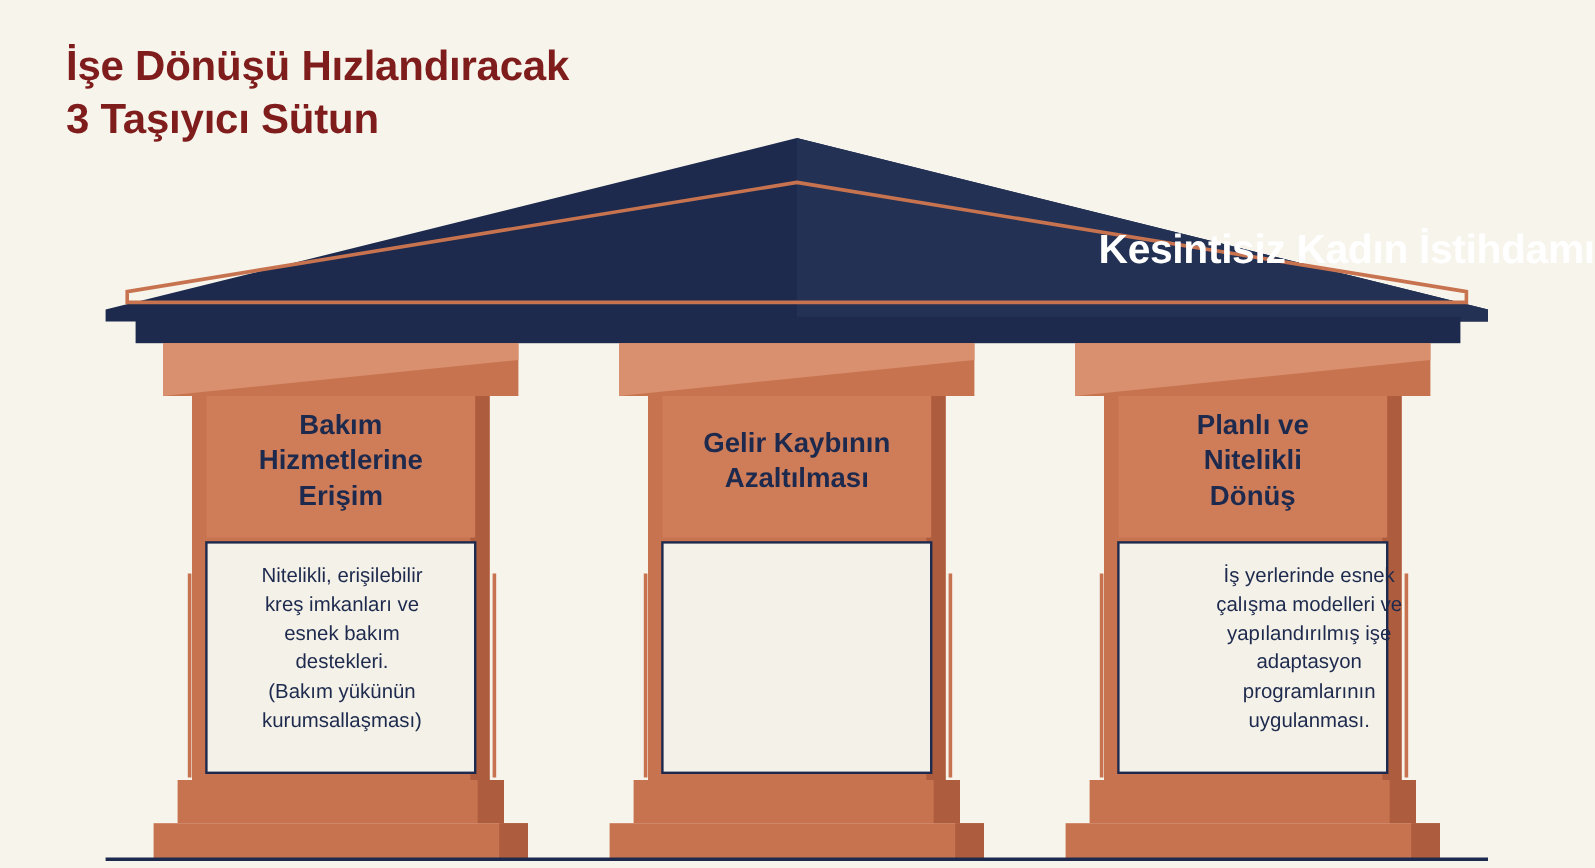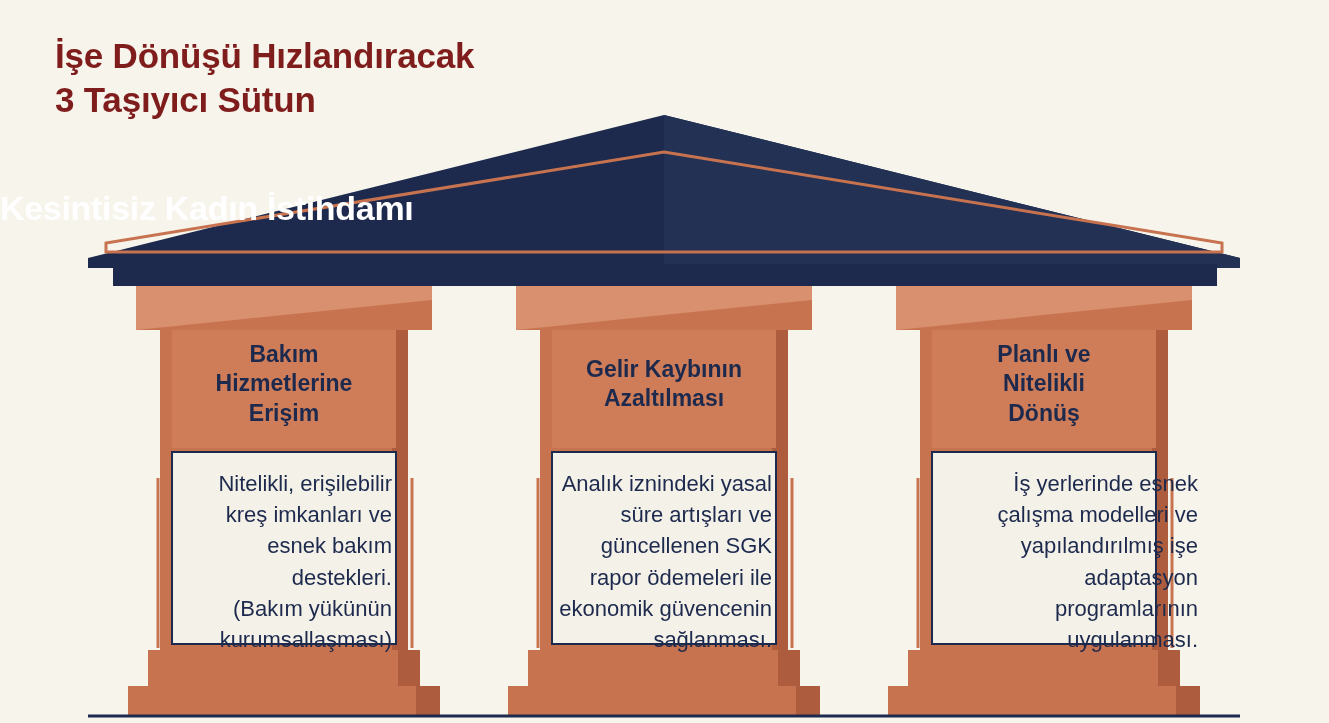--- a/index.html
+++ b/index.html
@@ -40,42 +40,42 @@
     left: 0;
     top: 0;
   }
 
   
   #pediment-title {
     position: absolute;
     left: 0;
     top: 189px;
     width: 1329px;
-    text-align: left;
+    text-align: right;
     color: #ffffff;
     font-size: 34px;
     font-weight: bold;
     letter-spacing: -0.3px;
   }
 
   
   .pillar-head {
     position: absolute;
     text-align: center;
     color: #1d2a4d;
     font-weight: bold;
     font-size: 23px;
     line-height: 1.28;
     white-space: pre-line;
   }
   .pillar-body {
     position: absolute;
-    text-align: right;
+    text-align: center;
     color: #1d2a4d;
-    font-size: 22px;
+    font-size: 17px;
     line-height: 1.42;
     white-space: pre-line;
   }
 
   .p1-head { left: 176px; top: 340px; width: 216px; }
   .p2-head { left: 556px; top: 355px; width: 216px; }
   .p3-head { left: 936px; top: 340px; width: 216px; }
 
   .p1-body { left: 178px; top: 468px; width: 214px; }
   .p2-body { left: 558px; top: 468px; width: 214px; }
@@ -167,26 +167,20 @@
 Erişim</div>
   <div class="pillar-body p1-body">Nitelikli, erişilebilir
 kreş imkanları ve
 esnek bakım
 destekleri.
 (Bakım yükünün
 kurumsallaşması)</div>
 
   <div class="pillar-head p2-head">Gelir Kaybının
 Azaltılması</div>
-  <div class="pillar-body p2-body">Analık iznindeki yasal
-süre artışları ve
-güncellenen SGK
-rapor ödemeleri ile
-ekonomik güvencenin
-sağlanması.</div>
 
   <div class="pillar-head p3-head">Planlı ve
 Nitelikli
 Dönüş</div>
   <div class="pillar-body p3-body">İş yerlerinde esnek
 çalışma modelleri ve
 yapılandırılmış işe
 adaptasyon
 programlarının
 uygulanması.</div>

